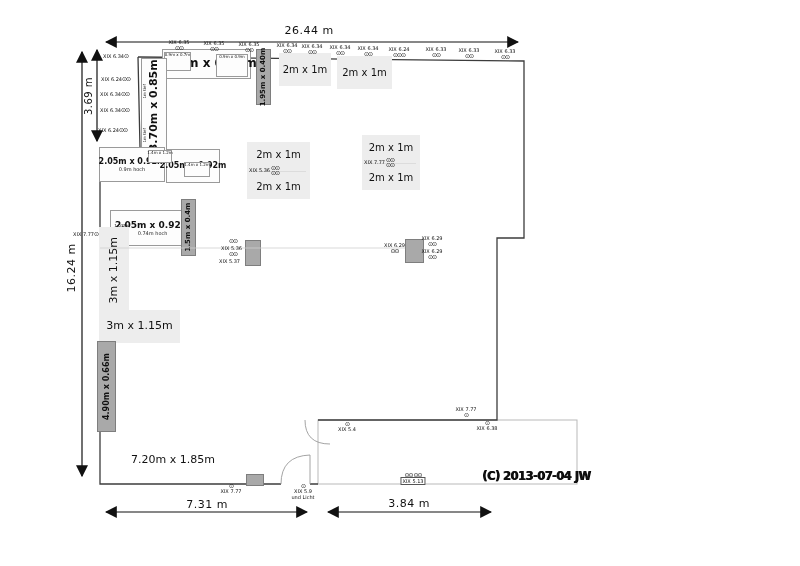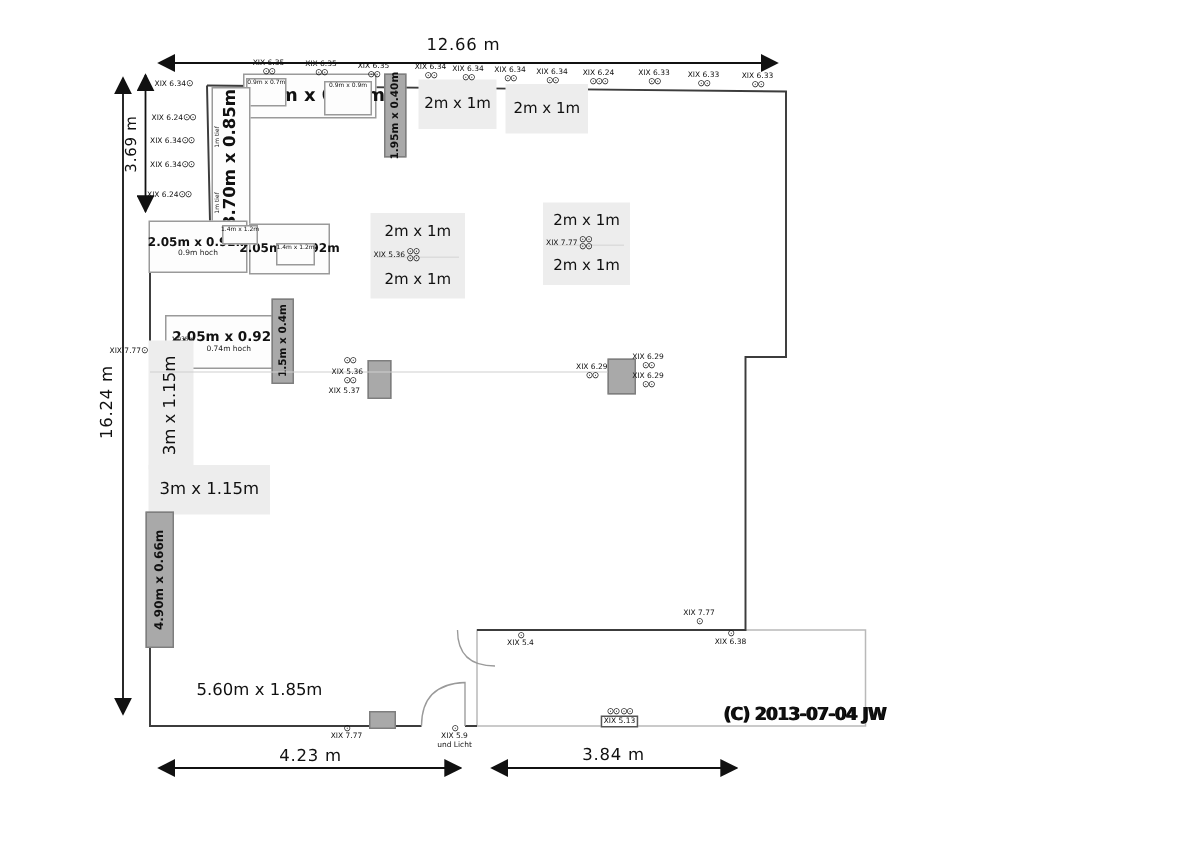--- a/index.html
+++ b/index.html
@@ -58,24 +58,24 @@
       </marker>
     </defs>
     <line x1="100" y1="248" x2="405" y2="248" stroke="#cfcfcf" stroke-width="0.8"></line>
     <line x1="106" y1="42" x2="518" y2="42" stroke="#111" stroke-width="1.2" marker-start="url(#ah)" marker-end="url(#ah)"></line>
     <line x1="82" y1="52" x2="82" y2="476" stroke="#111" stroke-width="1.2" marker-start="url(#ah)" marker-end="url(#ah)"></line>
     <line x1="97" y1="50" x2="97" y2="141" stroke="#111" stroke-width="1.2" marker-start="url(#ah)" marker-end="url(#ah)"></line>
     <line x1="106" y1="512" x2="307" y2="512" stroke="#111" stroke-width="1.2" marker-start="url(#ah)" marker-end="url(#ah)"></line>
     <line x1="328" y1="512" x2="491" y2="512" stroke="#111" stroke-width="1.2" marker-start="url(#ah)" marker-end="url(#ah)"></line>
   </svg>
 
-  <div class="dim" style="left:309px;top:30px">12.66 m</div>
+  <div class="dim" style="left:309px;top:30px">26.44 m</div>
   <div class="dim rot" style="left:71px;top:268px">16.24 m</div>
   <div class="dim rot small" style="left:88px;top:96px">3.69 m</div>
-  <div class="dim" style="left:207px;top:504px">4.23 m</div>
+  <div class="dim" style="left:207px;top:504px">7.31 m</div>
   <div class="dim" style="left:409px;top:503px">3.84 m</div>
 
   <div class="copyright" style="left:482px;top:469px">(C) 2013-07-04 JW</div>
 <div class="furn style-outline" style="left: 162px; top: 49px; width: 89px; height: 30px;">
       <span class="lbl b" style="font-size: 12px;">3.50m x 0.85m</span>
     </div>
     <div class="furn style-outline vtop" style="left: 164px; top: 52px; width: 27px; height: 19px;">
       <span class="lbl" style="font-size: 4px;">0.9m x 0.7m</span>
     </div>
     <div class="furn style-outline vtop" style="left: 216px; top: 54px; width: 32px; height: 23px;">
@@ -126,21 +126,21 @@
     <div class="furn style-fill" style="left: 99px; top: 227px; width: 30px; height: 86px;">
       <span class="lbl rot" style="font-size: 11px;">3m x 1.15m</span>
     </div>
     <div class="furn style-fill" style="left: 99px; top: 310px; width: 81px; height: 33px;">
       <span class="lbl" style="font-size: 11px;">3m x 1.15m</span>
     </div>
     <div class="furn style-dark" style="left: 97px; top: 341px; width: 19px; height: 91px;">
       <span class="lbl rot b" style="font-size: 8px;">4.90m x 0.66m</span>
     </div>
     <div class="furn style-none" style="left: 133px; top: 452px; width: 80px; height: 16px;">
-      <span class="lbl" style="font-size: 11px;">5.60m x 1.85m</span>
+      <span class="lbl" style="font-size: 11px;">7.20m x 1.85m</span>
     </div>
     <div class="furn style-dark" style="left: 245px; top: 240px; width: 16px; height: 26px;"></div>
     <div class="furn style-dark" style="left: 405px; top: 239px; width: 19px; height: 24px;"></div>
     <div class="furn style-dark" style="left: 246px; top: 474px; width: 18px; height: 12px;"></div>
     <div class="pairbox" style="left: 247px; top: 142px; width: 63px; height: 57px;">
       <div class="plabel" style="top: 7px;">2m x 1m</div>
       <div class="pmid">
         <span>XIX 5.36</span>
         <span class="dd">⊙⊙<br>⊙⊙</span>
       </div>

